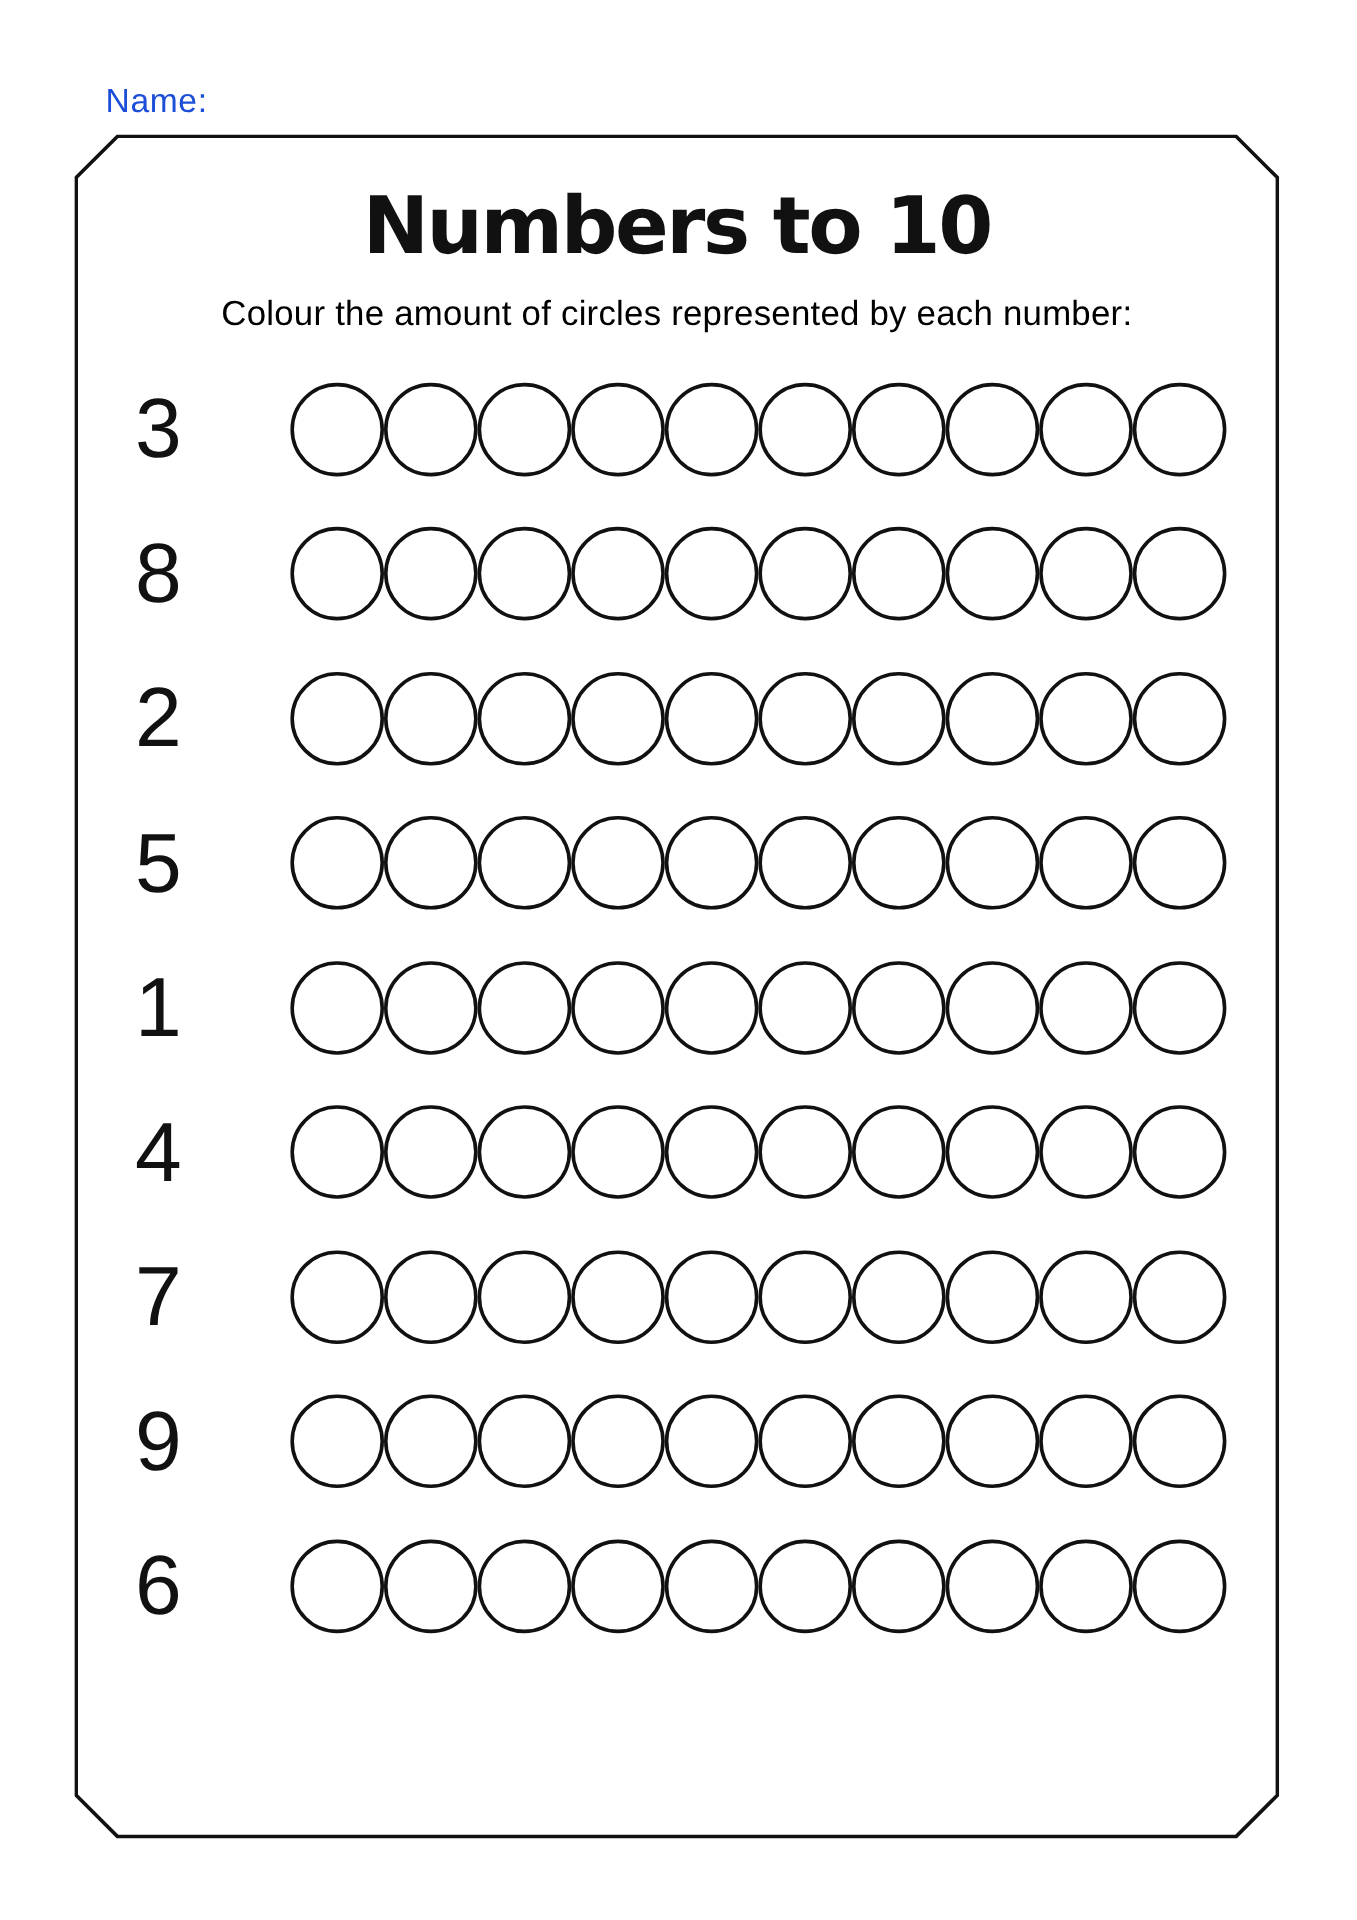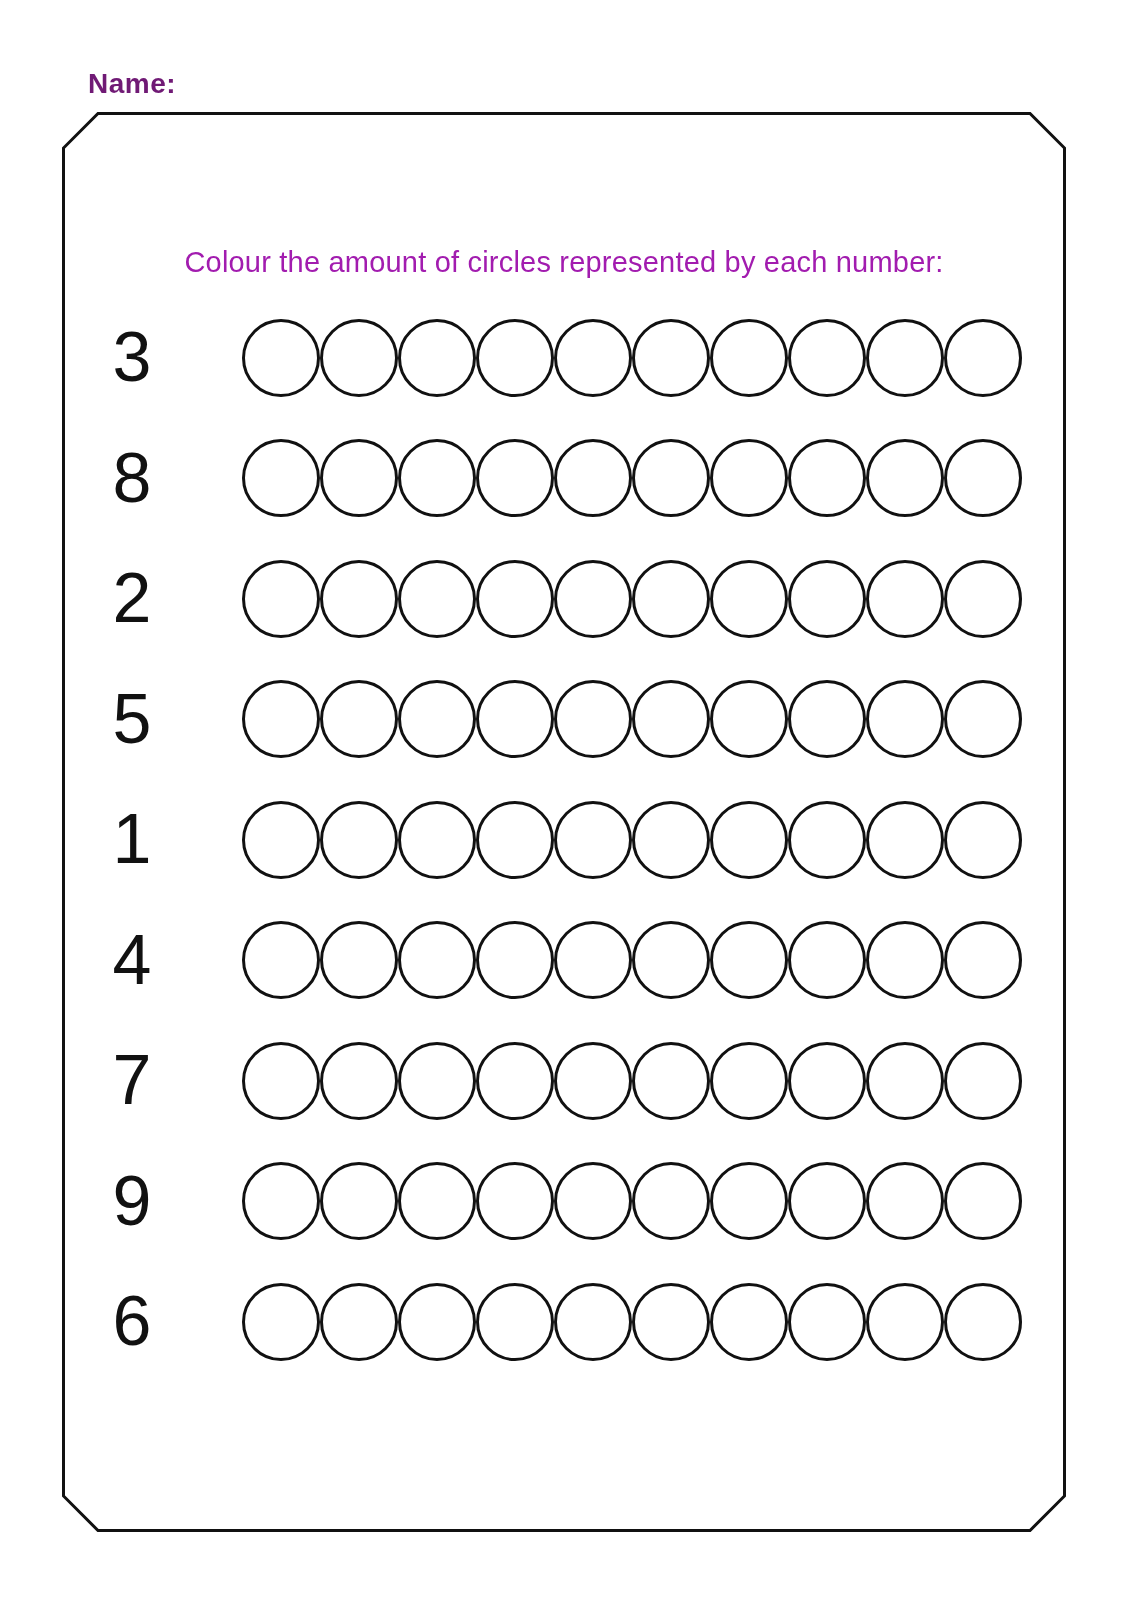--- a/index.html
+++ b/index.html
@@ -15,22 +15,21 @@
     overflow: hidden;
     font-family: "Liberation Sans", sans-serif;
     color: #111111;
   }
   .name-line {
     position: absolute;
     left: 88px;
     top: 68px;
     font-size: 28px;
     letter-spacing: 0.5px;
-    color: #701a75;
-    font-weight: bold;
+    color: #1d4ed8;
   }
   .frame {
     position: absolute;
     left: 62px;
     top: 112px;
     width: 1004px;
     height: 1420px;
   }
   .frame-border {
     position: absolute;
@@ -55,21 +54,21 @@
   }
   .instruction {
     position: absolute;
     top: 134px;
     left: 0;
     width: 100%;
     margin: 0;
     text-align: center;
     font-size: 29px;
     letter-spacing: 0.2px;
-    color: #a21caf;
+    color: #000000;
   }
   .rows {
     position: absolute;
     left: 0;
     top: 206px;
     width: 100%;
     display: flex;
     flex-direction: column;
     gap: 41.5px;
   }
@@ -106,20 +105,21 @@
 <div class="page">
 
   <div class="name-line">Name:</div>
 
   <div class="frame">
 
     <svg class="frame-border" viewBox="0 0 1004 1420" xmlns="http://www.w3.org/2000/svg" aria-hidden="true">
       <path d="M 36 1.5 H 968 L 1002.5 36 V 1384 L 968 1418.5 H 36 L 1.5 1384 V 36 Z" fill="none" stroke="#111111" stroke-width="3"></path>
     </svg>
 
+    <h1 class="title">Numbers to 10</h1>
 
     <p class="instruction">Colour the amount of circles represented by each number:</p>
 
     <div class="rows">
         <div class="row">
           <span class="row-number">3</span>
           <div class="circles">
             <span class="circle"></span>
             <span class="circle"></span>
             <span class="circle"></span>

